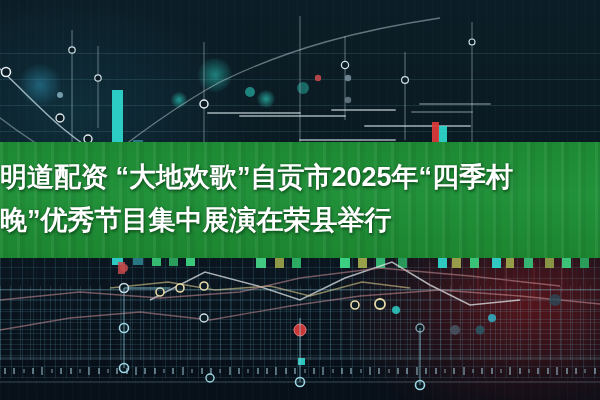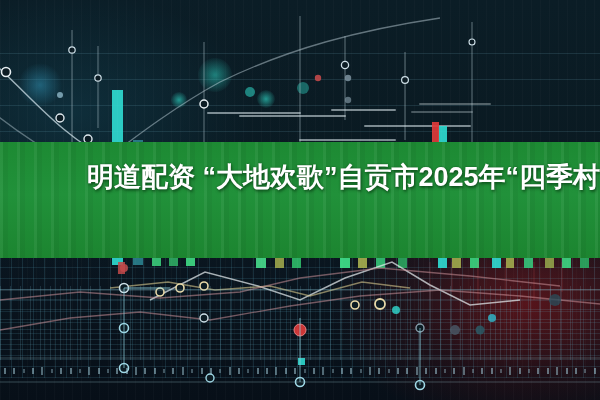--- a/index.html
+++ b/index.html
@@ -93,21 +93,21 @@
       rgba(0,0,0,0.045) 3px 8px,
       rgba(0,0,0,0) 8px 17px);
   }
 
   
   .title {
     position: absolute;
     left: 0;
     right: 0;
     top: 156px;
-    text-align: right;
+    text-align: left;
     color: #ffffff;
     font-size: 27px;
     font-weight: bold;
     line-height: 43px;
     letter-spacing: 0px;
     text-shadow: 1px 2px 3px rgba(0,40,10,0.55), 0 0 2px rgba(0,0,0,0.35);
     white-space: nowrap;
   }
   .title-line { display: block; }
 
@@ -300,20 +300,21 @@
   </svg>
 
   <div class="layer streaks"></div>
 
   <div class="banner">
     <div class="bar-tint"></div>
   </div>
 
   <div class="title">
     <span class="title-line">明道配资 “大地欢歌”自贡市2025年“四季村</span>
+    <span class="title-line">晚”优秀节目集中展演在荣县举行</span>
   </div>
 
   <div class="tickrow">
       <i></i>
       <i></i>
       <i></i>
       <i></i>
       <i></i>
       <i></i>
       <i></i>

